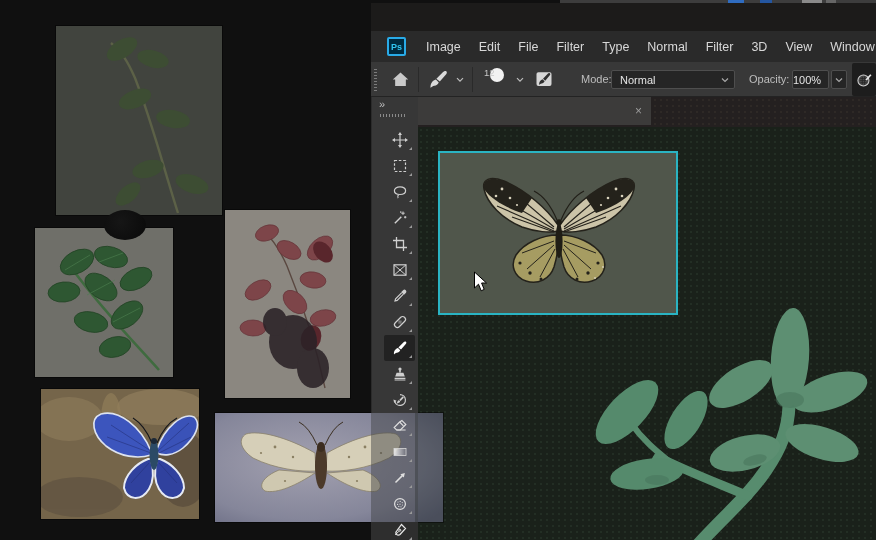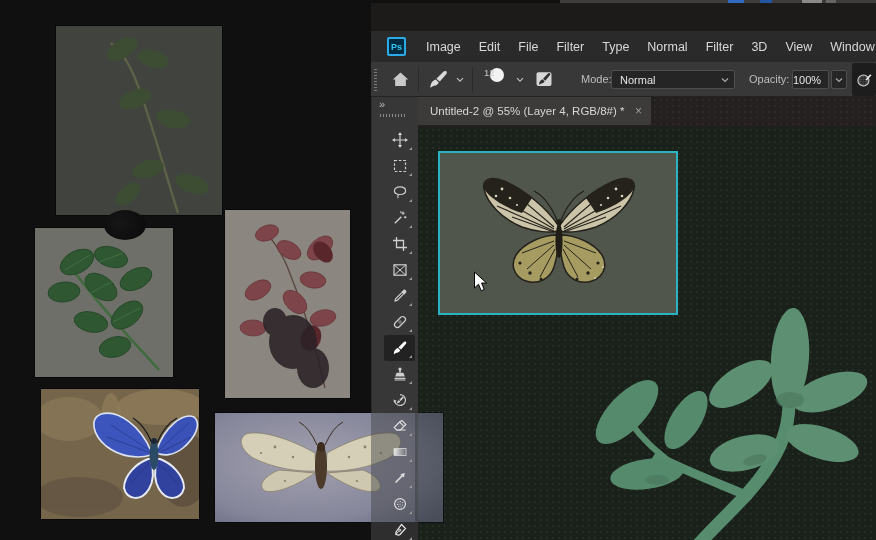--- a/index.html
+++ b/index.html
@@ -268,21 +268,20 @@
         <svg width="17" height="17" viewBox="0 0 16 16">
           <circle cx="7" cy="9" r="5.2" fill="#4a4a4a" stroke="#d2d2d2" stroke-width="1"></circle>
           <path d="M4 7h6M3.5 9h7M4 11h6M6 5.5v7M8 5v8" stroke="#262626" stroke-width="0.7" fill="none"></path>
           <path d="M9.5 8.5L14 3.5" stroke="#e8e8e8" stroke-width="1.6"></path>
         </svg>
       </div>
     </div>
 
     <div class="abs tabbar" style="z-index:10">
       <div class="doc-tab">
-        <span style="padding-left:12px">Untitled-2 @ 55% (Layer 4, RGB/8#) *</span>
         <span class="close-x">×</span>
       </div>
     </div>
 
     <div class="abs canvas" style="z-index:10">
       <div class="layer-box">
         <svg width="236" height="160" viewBox="0 0 236 160">
           <g>
             <path d="M117,67 C111,53 104,43 94,38" stroke="#211f18" stroke-width="1.2" fill="none"></path>
             <path d="M121,67 C127,53 134,43 144,38" stroke="#211f18" stroke-width="1.2" fill="none"></path>

